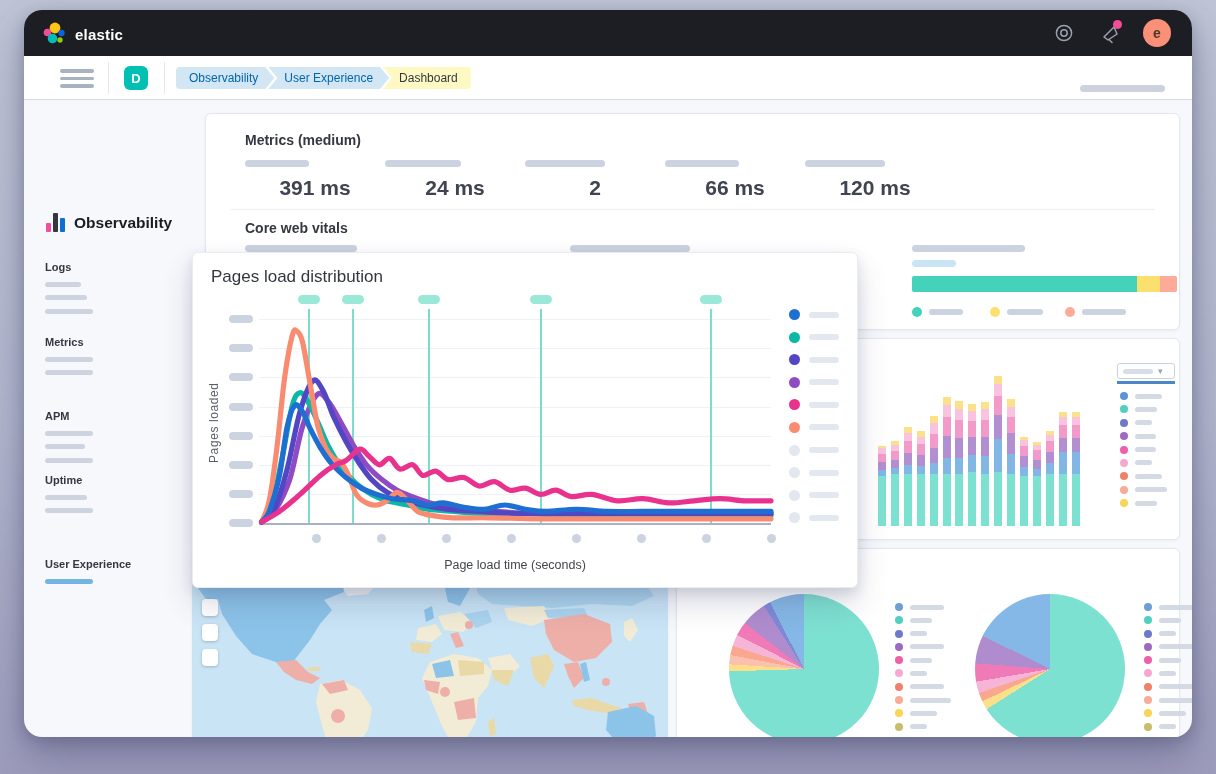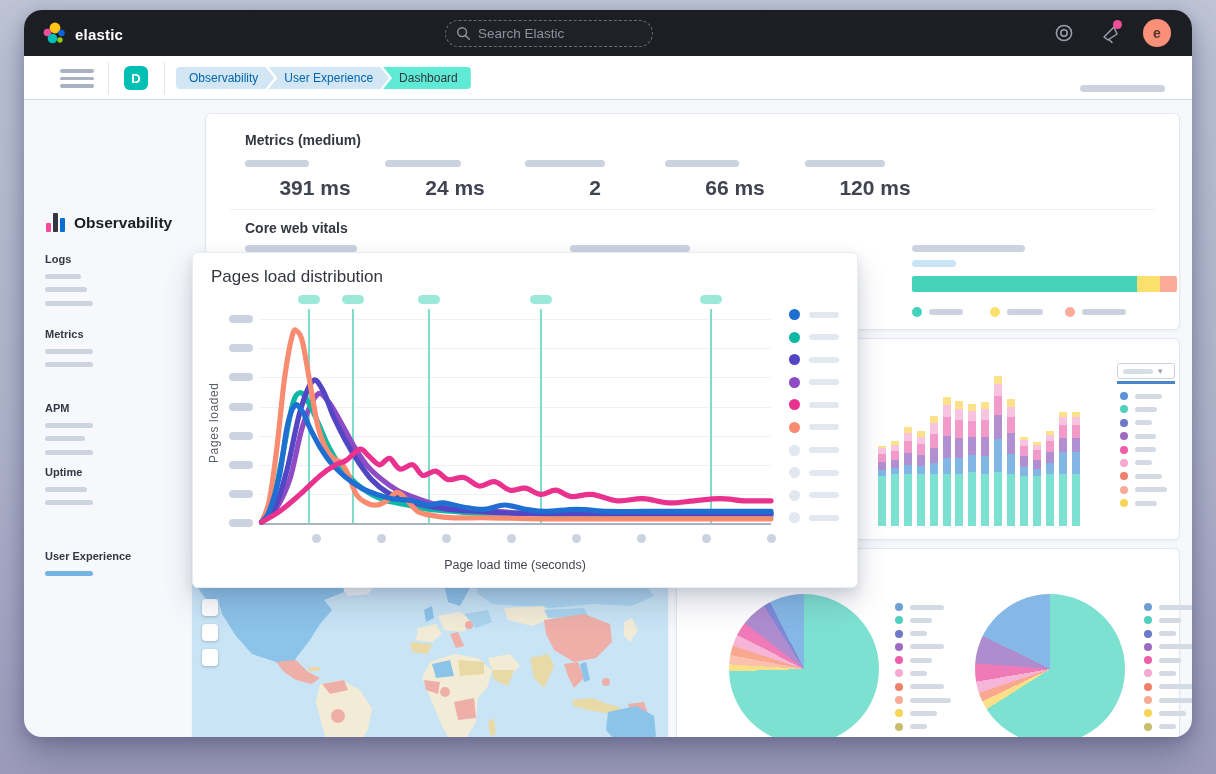--- a/index.html
+++ b/index.html
@@ -33,31 +33,31 @@
   .hamburger { position:absolute; left:36px; top:13px; width:34px; height:18px; cursor:pointer; }
   .hamburger span { display:block; height:3.5px; border-radius:2px; background:#a9b2c1; margin-bottom:4px; }
   .vdiv { position:absolute; top:6px; width:1px; height:32px; background:#e2e7ee; }
   .space-badge { position:absolute; left:100px; top:10px; width:24px; height:24px; border-radius:6px;
     background:#00bfb3; color:#fff; font-weight:700; font-size:13px;
     display:flex; align-items:center; justify-content:center; cursor:pointer; }
   .crumbs { position:absolute; left:152px; top:11px; display:flex; align-items:center; }
   .crumb { height:22px; display:flex; align-items:center; font-size:12px; font-weight:500;
     padding:0 16px 0 16px; cursor:pointer; white-space:nowrap; }
   .crumb.blue { background:#d3e6f4; color:#0066ad; }
-  .crumb.gray { background:#5eead4; color:#343741; }
+  .crumb.gray { background:#fef9c3; color:#343741; }
   .crumb.c0 { clip-path:polygon(0 0,calc(100% - 9px) 0,100% 50%,calc(100% - 9px) 100%,0 100%); z-index:3; border-radius:4px 0 0 4px; padding-left:13px; }
   .crumb.c1 { clip-path:polygon(0 0,calc(100% - 9px) 0,100% 50%,calc(100% - 9px) 100%,0 100%,9px 50%); z-index:2; margin-left:-6px; }
   .crumb.c2 { clip-path:polygon(0 0,100% 0,100% 100%,0 100%,9px 50%); z-index:1; margin-left:-6px; border-radius:0 4px 4px 0; padding-right:13px; }
   .crumb-skel { position:absolute; left:1056px; top:29px; width:85px; height:7px; border-radius:4px; background:#ccd3df; }
 
   
   .sidebar { position:absolute; left:0; top:90px; width:168px; bottom:0; }
   .sb-title { position:absolute; left:21px; top:112px; display:flex; align-items:center; gap:8px; }
   .sb-title-text { font-size:15.5px; font-weight:700; color:#1a1c21; }
-  .sb-sec { position:absolute; left:21px; }
+  .sb-sec { position:absolute; left:21px;margin-top:8px; }
   .sb-label { font-size:11px; font-weight:700; color:#343741; cursor:pointer; }
   .sb-line { height:5px; border-radius:3px; background:#cdd4e0; margin-top:8.5px; }
   .sb-line.active { background:#73b5e2; }
 
   
   .card { position:absolute; background:#fff; border:1px solid #e2e7f0; border-radius:6px;
     box-shadow:0 1px 3px rgba(110,120,140,.08); }
   .skl { background:#ccd3e0; border-radius:4px; }
 
   
@@ -128,27 +128,20 @@
   <div class="topbar">
     <div class="brand">
       <svg width="26" height="26" viewBox="0 0 26 26">
         <circle cx="13" cy="7" r="5.4" fill="#fec514"></circle>
         <circle cx="5.5" cy="11.5" r="3.8" fill="#f04e98"></circle>
         <circle cx="19.5" cy="12" r="3.2" fill="#0b64dd"></circle>
         <circle cx="10.5" cy="17.5" r="4.8" fill="#02bcb7"></circle>
         <circle cx="18" cy="19" r="2.7" fill="#93c90e"></circle>
       </svg>
       <span class="brand-text">elastic</span>
-    </div>
-    <div class="searchbox">
-      <svg width="15" height="15" viewBox="0 0 16 16">
-        <circle cx="6.5" cy="6.5" r="4.7" fill="none" stroke="#8d929e" stroke-width="1.6"></circle>
-        <line x1="10.3" y1="10.3" x2="14.2" y2="14.2" stroke="#8d929e" stroke-width="1.6" stroke-linecap="round"></line>
-      </svg>
-      <input readonly="" placeholder="Search Elastic" style="">
     </div>
     <div class="tb-icon" style="left:1030px">
       <svg width="20" height="20" viewBox="0 0 20 20">
         <circle cx="10" cy="10" r="7.6" fill="none" stroke="#9aa0ab" stroke-width="1.5"></circle>
         <circle cx="10" cy="10" r="3.2" fill="none" stroke="#9aa0ab" stroke-width="1.5"></circle>
       </svg>
     </div>
     <div class="tb-icon" style="left:1076px">
       <svg width="22" height="22" viewBox="0 0 22 22">
         <path d="M4 14 L14 4 L17 11 L8 17 Z" fill="none" stroke="#9aa0ab" stroke-width="1.5" stroke-linejoin="round"></path>

